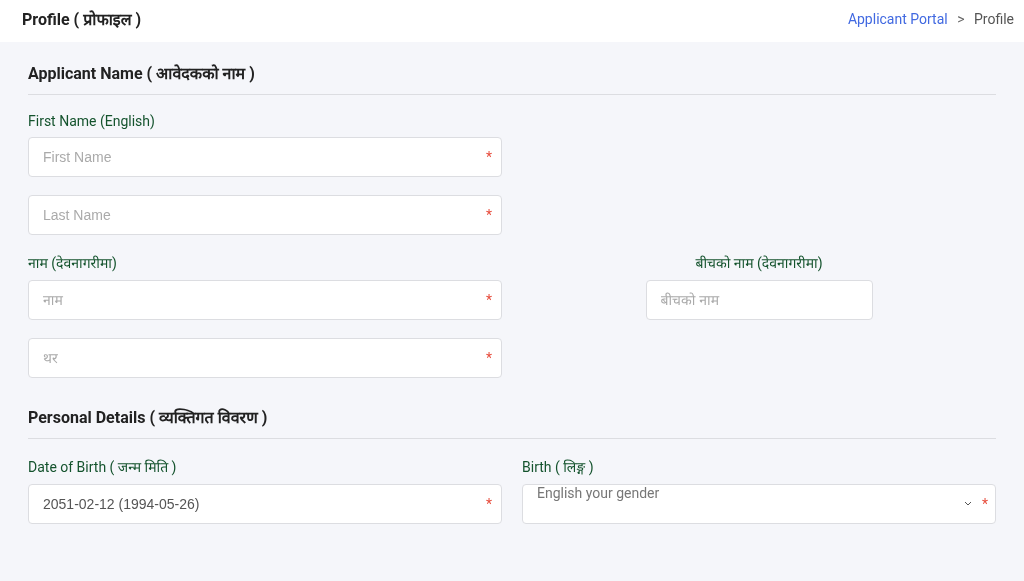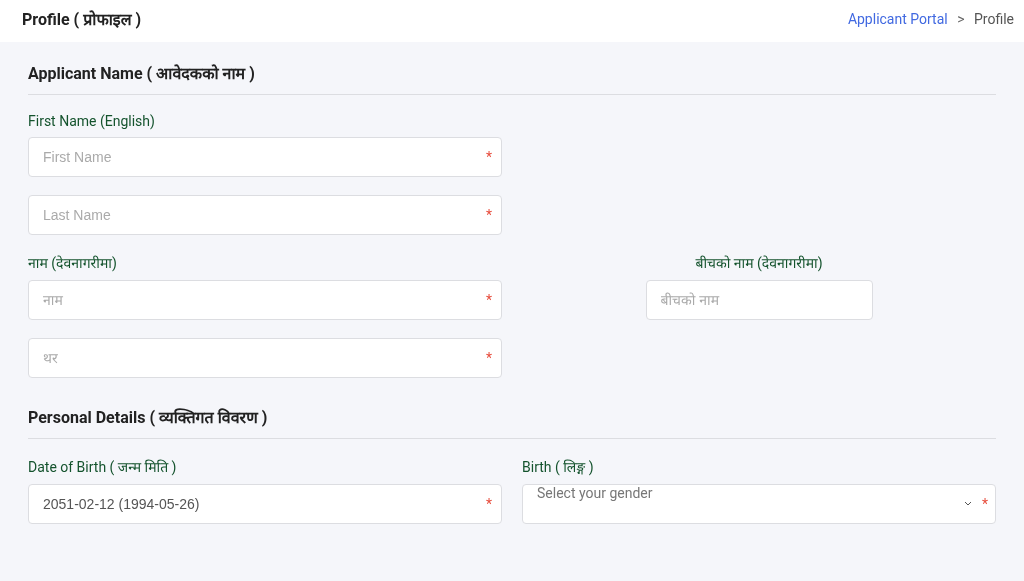--- a/index.html
+++ b/index.html
@@ -189,21 +189,21 @@
         <label class="field-label">Date of Birth ( जन्म मिति )</label>
         <div class="input-wrapper">
           <input type="text" class="text-input" value="2051-02-12 (1994-05-26)" style="">
           <span class="required-mark">*</span>
         </div>
       </div>
 
       <div class="field">
         <label class="field-label">Birth ( लिङ्ग )</label>
         <div class="input-wrapper select-wrapper">
-          <div class="text-input select-input select-placeholder">Select your gender</div>
+          <div class="text-input select-input select-placeholder">English your gender</div>
           <span class="chevron">
             <svg viewBox="0 0 24 24" fill="none" stroke-width="2">
                 <polyline points="6 9 12 15 18 9"></polyline>
               </svg>
           </span>
           <span class="required-mark">*</span>
         </div>
       </div>
 
     </div>

